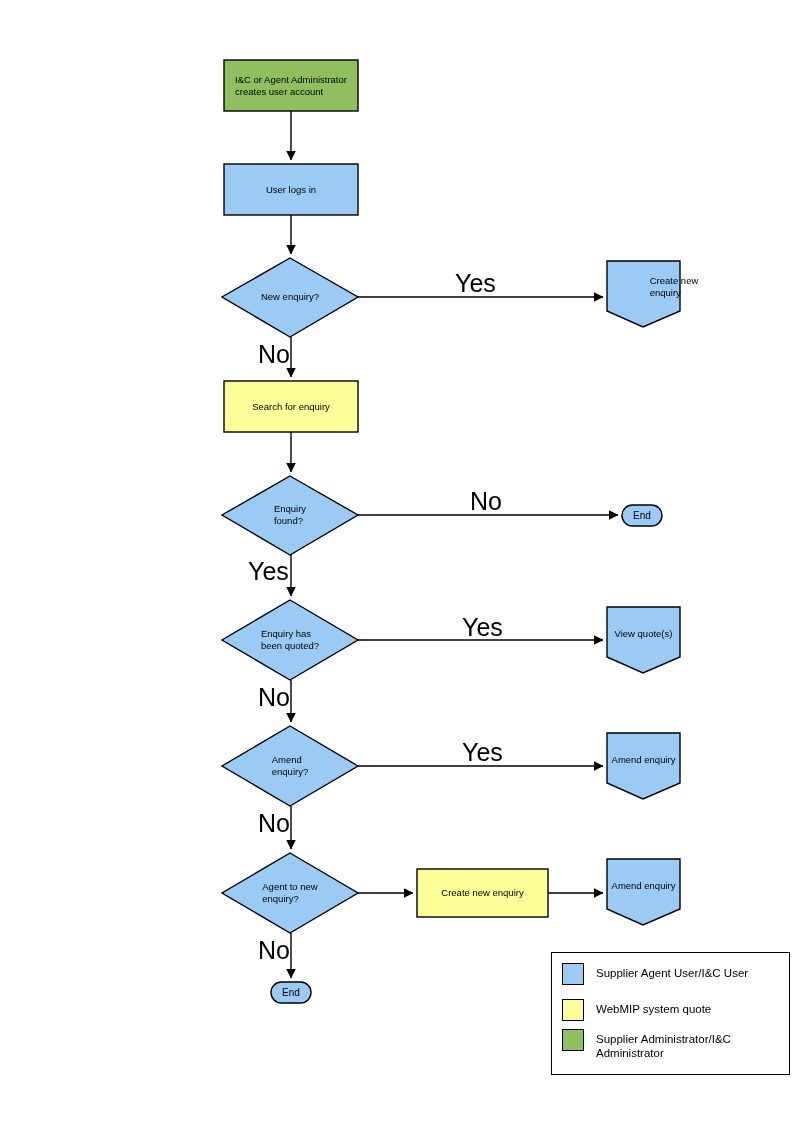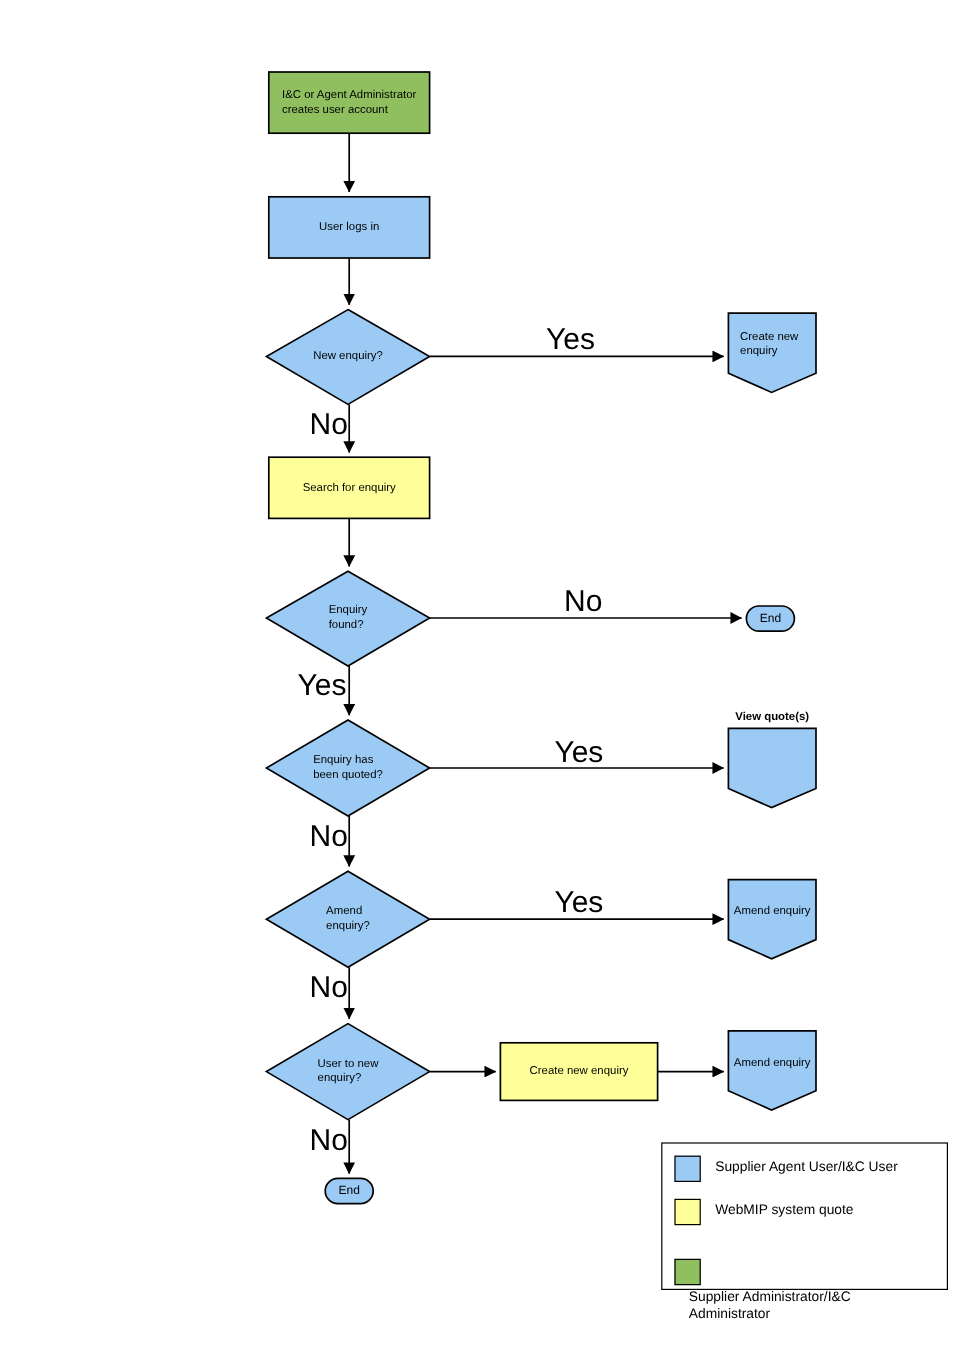--- a/index.html
+++ b/index.html
@@ -156,41 +156,41 @@
     <line x1="291" y1="933" x2="291" y2="978" stroke="#000000" stroke-width="1.4" marker-end="url(#arrow)"></line>
   </svg>
 
   <div class="node-label" style="left:224px; top:60px; width:134px; height:51px;">I&amp;C or Agent Administrator
 creates user account</div>
 
   <div class="node-label" style="left:224px; top:164px; width:134px; height:51px;">User logs in</div>
 
   <div class="node-label" style="left:230px; top:279px; width:120px; height:36px;">New enquiry?</div>
 
-  <div class="node-label" style="left:607px; top:270px; width:68px; height:34px;">Create new
+  <div class="node-label" style="left:640px; top:270px; width:68px; height:34px;">Create new
 enquiry</div>
 
   <div class="node-label" style="left:224px; top:381px; width:134px; height:51px;">Search for enquiry</div>
 
   <div class="node-label" style="left:230px; top:497px; width:120px; height:36px;">Enquiry
 found?</div>
 
   <div class="node-label end-label" style="left:622px; top:505px; width:40px; height:21px;">End</div>
 
   <div class="node-label" style="left:230px; top:622px; width:120px; height:36px;">Enquiry has
 been quoted?</div>
 
-  <div class="node-label" style="left:605px; top:587px; width:77px; height:22px;font-weight:bold;">View quote(s)</div>
+  <div class="node-label" style="left:605px; top:623px; width:77px; height:22px;">View quote(s)</div>
 
   <div class="node-label" style="left:230px; top:748px; width:120px; height:36px;">Amend
 enquiry?</div>
 
   <div class="node-label" style="left:603px; top:749px; width:81px; height:22px;">Amend enquiry</div>
 
-  <div class="node-label" style="left:230px; top:875px; width:120px; height:36px;">User to new
+  <div class="node-label" style="left:230px; top:875px; width:120px; height:36px;">Agent to new
 enquiry?</div>
 
   <div class="node-label" style="left:417px; top:869px; width:131px; height:48px;">Create new enquiry</div>
 
   <div class="node-label" style="left:603px; top:875px; width:81px; height:22px;">Amend enquiry</div>
 
   <div class="node-label end-label" style="left:271px; top:982px; width:40px; height:21px;">End</div>
 
   <div class="edge-label" style="left:455px; top:272px;">Yes</div>
 
@@ -215,21 +215,21 @@
     <div class="legend-row" style="top:10px;">
       <span class="legend-swatch" style="background:#9BCBF5;"></span>
       <span class="legend-text">Supplier Agent User/I&amp;C User</span>
     </div>
 
     <div class="legend-row" style="top:46px;">
       <span class="legend-swatch" style="background:#FFFF99;"></span>
       <span class="legend-text">WebMIP system quote</span>
     </div>
 
-    <div class="legend-row" style="top:96px;flex-direction:column;">
+    <div class="legend-row" style="top:76px;">
       <span class="legend-swatch" style="background:#8FBF5E;"></span>
       <span class="legend-text">Supplier Administrator/I&amp;C
 Administrator</span>
     </div>
 
   </div>
 
 </div>
 
 </body></html>

